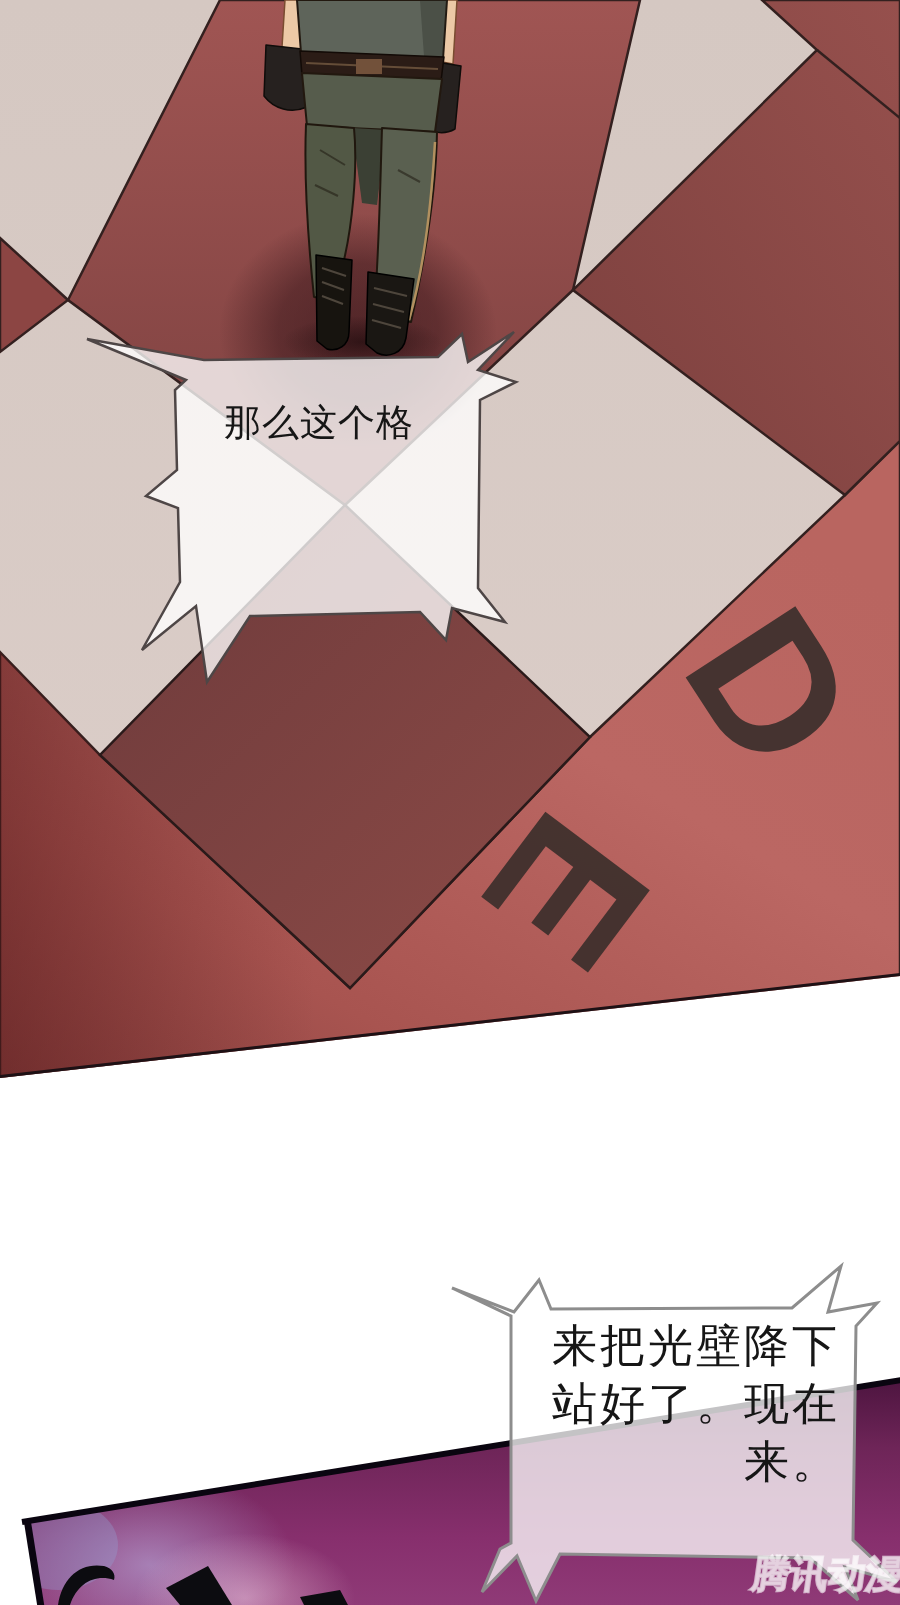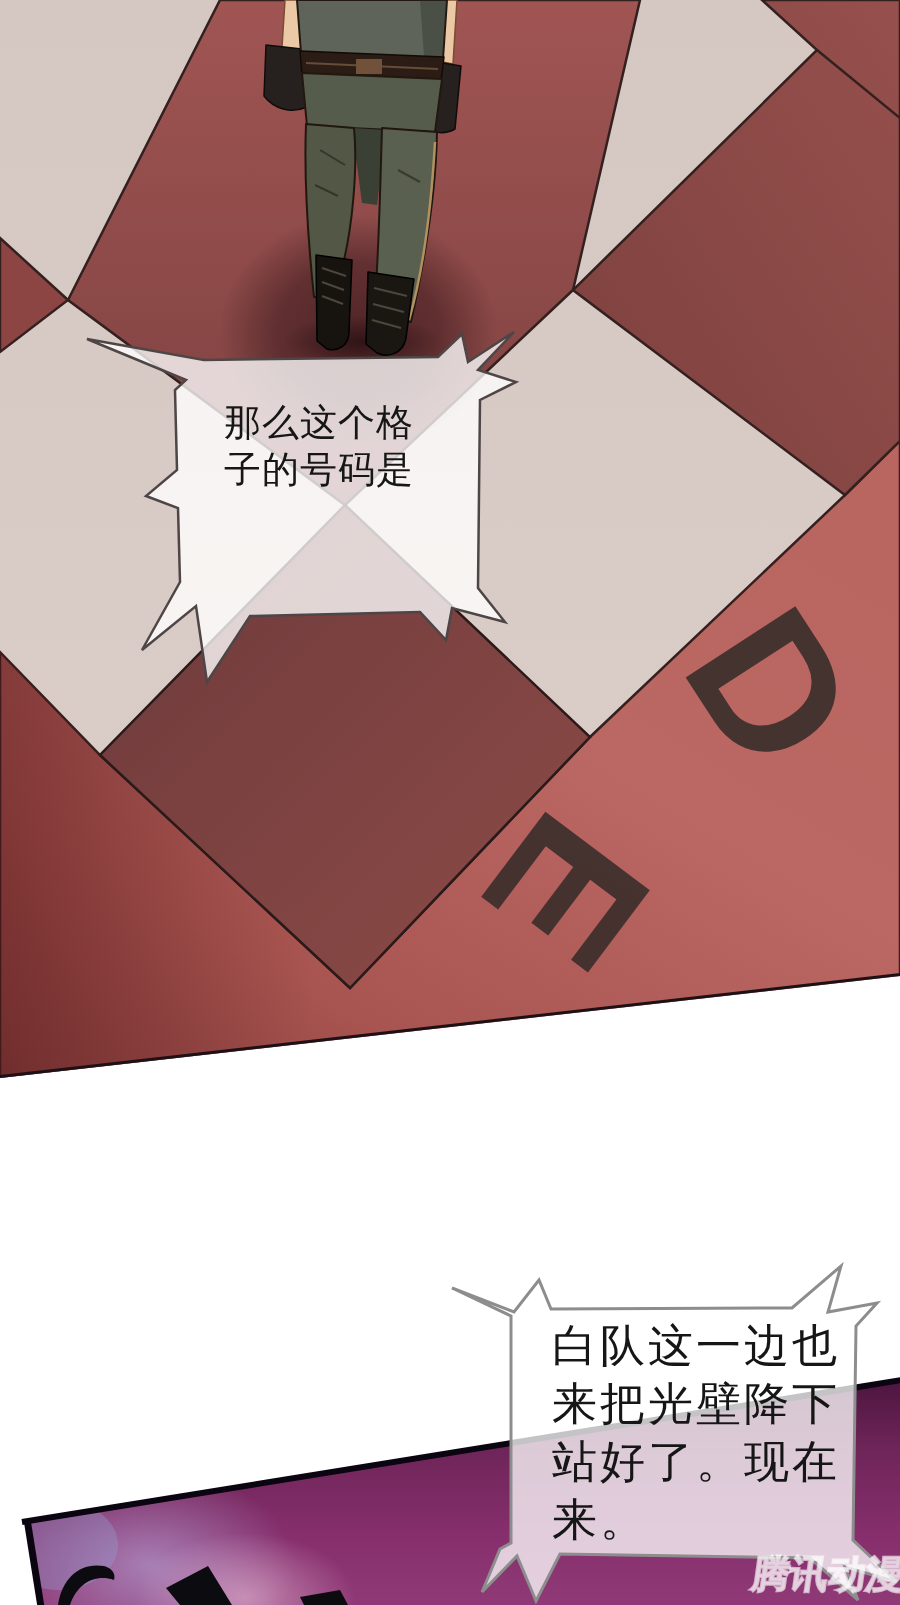--- a/index.html
+++ b/index.html
@@ -5,20 +5,21 @@
   html,body{margin:0;padding:0;background:#ffffff;}
   .stage{
     position:relative;width:900px;height:1605px;overflow:hidden;
     background:#ffffff;
     font-family:"Liberation Sans", sans-serif;
   }
   .stage svg{position:absolute;left:0;top:0;z-index:1;}
   .bubble-text{
     position:absolute;z-index:3;color:var(--ink,#161616);
     white-space:nowrap;
+    text-align:right;
   }
   .bubble-text--top{
     left:224px;top:399px;font-size:37px;line-height:47px;letter-spacing:1px;
   }
   .bubble-text--bottom{
     left:552px;top:1317px;font-size:45px;line-height:58px;letter-spacing:3px;
   }
   .floor-letter{
     fill:var(--letter,#3c2f2c);
     font-family:"Liberation Sans", sans-serif;
@@ -165,24 +166,22 @@
       <line x1="27" y1="1519" x2="41" y2="1607" stroke="#0a0510" stroke-width="7"></line>
     </g>
 
     <polygon points="452,1288 514,1312 539,1280 551,1309 792,1308 841,1266 828,1312
                      877,1303 856,1326 853,1540 897,1582 845,1567 858,1600 810,1558
                      560,1554 536,1601 517,1556 482,1592 500,1549 511,1543 511,1316" fill="#ffffff" fill-opacity="0.76" stroke="#8d8d8d" stroke-width="3" stroke-linejoin="miter"></polygon>
   </svg>
 
   <div class="bubble-text bubble-text--top">
     <div>那么这个格</div>
-    <div>子的号码是</div>
   </div>
 
   <div class="bubble-text bubble-text--bottom">
-    <div>白队这一边也</div>
     <div>来把光壁降下</div>
     <div>站好了。现在</div>
     <div>来。</div>
   </div>
 
   <div class="watermark">腾讯动漫</div>
 </div>
 
 </body></html>

